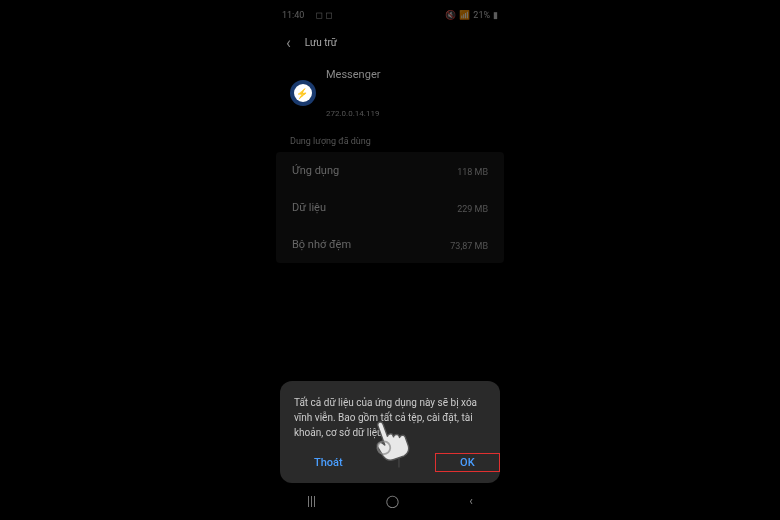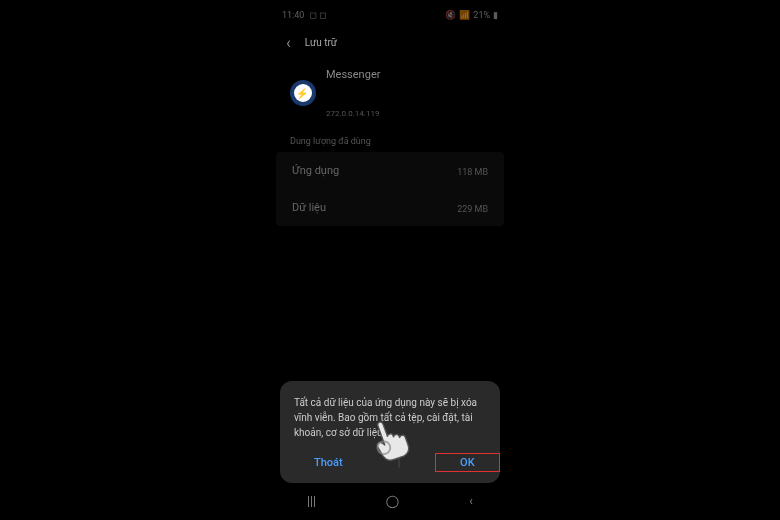--- a/index.html
+++ b/index.html
@@ -24,21 +24,21 @@
   }
   .status-bar {
     height: 20px;
     display: flex;
     justify-content: space-between;
     align-items: center;
     padding: 0 10px;
     color: #ccc;
     font-size: 9px;
   }
-  .status-left { display: flex; gap: 5px; align-items: center; }
+  .status-left { display: flex; gap: 11px; align-items: center; }
   .status-right { display: flex; gap: 3px; align-items: center; }
   .header {
     display: flex;
     align-items: center;
     gap: 14px;
     padding: 8px 14px;
     color: #999;
   }
   .back-icon { font-size: 16px; color: #888; }
   .header-title { font-size: 10px; color: #aaa; }
@@ -179,20 +179,24 @@
     <div class="section-label">Dung lượng đã dùng</div>
 
     <div class="storage-list">
       <div class="storage-row">
         <span>Ứng dụng</span>
         <span class="storage-value">118 MB</span>
       </div>
       <div class="storage-row">
         <span>Dữ liệu</span>
         <span class="storage-value">229 MB</span>
+      </div>
+      <div class="storage-row">
+        <span>Bộ nhớ đệm</span>
+        <span class="storage-value">73,87 MB</span>
       </div>
     </div>
   </div>
 
   <div class="dialog" style="z-index:5;">
     <div class="dialog-text">Tất cả dữ liệu của ứng dụng này sẽ bị xóa vĩnh viễn. Bao gồm tất cả tệp, cài đặt, tài khoản, cơ sở dữ liệu,...</div>
     <div class="dialog-actions">
       <span class="dialog-btn">Thoát</span>
       <span class="divider">|</span>
       <span class="dialog-btn ok-btn">OK</span>

